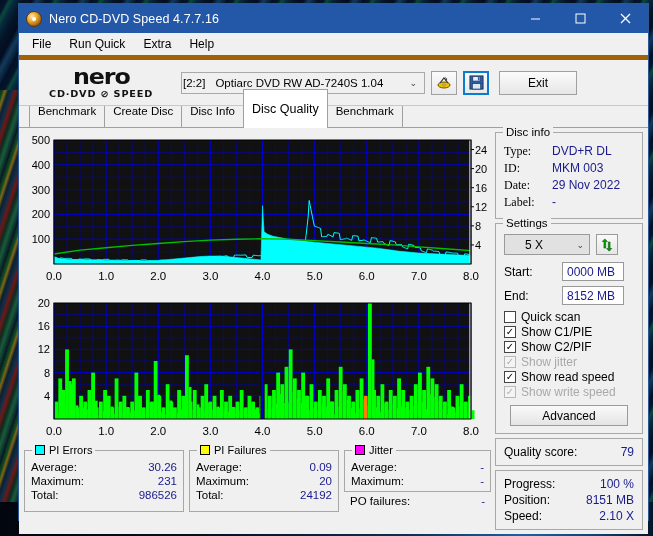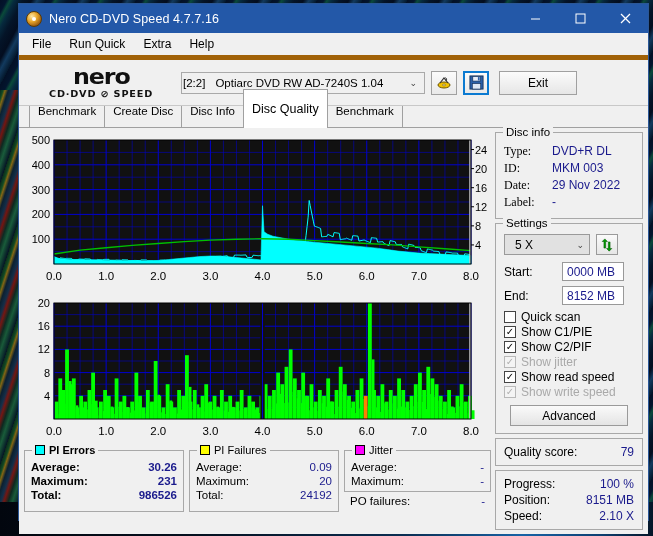--- a/index.html
+++ b/index.html
@@ -209,21 +209,21 @@
     display: flex; align-items: center; gap: 4px;
     white-space: nowrap;
   }
   .swatch { width: 8px; height: 8px; border: 1px solid #000; display:inline-block; }
   .rows { padding: 9px 6px 2px 6px; }
   .srow {
     display: flex; justify-content: space-between;
     font-size: 11.5px; line-height: 14px; color: #000;
   }
   .srow .val { color: #1a1a8c; }
-  #pi-errors { width: 160px; font-weight: bold; }
+  #pi-errors { width: 160px; }
   #pi-failures { width: 150px; }
   #jitter-outer { flex: 1; position: relative; }
   #jitter-box { height: 42px; }
   #po-row {
     display:flex; justify-content: space-between;
     font-size: 11.5px; color:#000; padding: 3px 6px 0 6px;
   }
   #po-row .val{ color:#1a1a8c; }
 
   
@@ -242,21 +242,21 @@
   .kv .k { width: 48px; font-family: Liberation Serif, serif; }
   .kv .v { color: #1a1a8c; }
 
   #speed-row { display: flex; align-items: center; gap: 6px; margin-bottom: 7px;}
   #speed-select {
     width: 86px; height: 21px;
     background: #e1e1e1; border: 1px solid #9a9a9a;
     display: flex; align-items: center;
     font-size: 12px; color: #000; box-sizing: border-box;
   }
-  #speed-select .lab { margin-left: 10px; }
+  #speed-select .lab { margin-left: 20px; }
   #speed-select .car { margin-left: auto; margin-right: 5px; font-size: 9px; color:#444;}
   #refresh-btn {
     width: 22px; height: 21px;
     border: 1px solid #9a9a9a;
     background: linear-gradient(#fafafa,#e6e6e6);
     display:flex; align-items:center; justify-content:center;
     box-sizing: border-box;
   }
   .fieldrow { display:flex; align-items:center; margin-bottom: 5px; }
   .fieldrow .flab { font-size: 12px; color:#000; width: 58px; }

